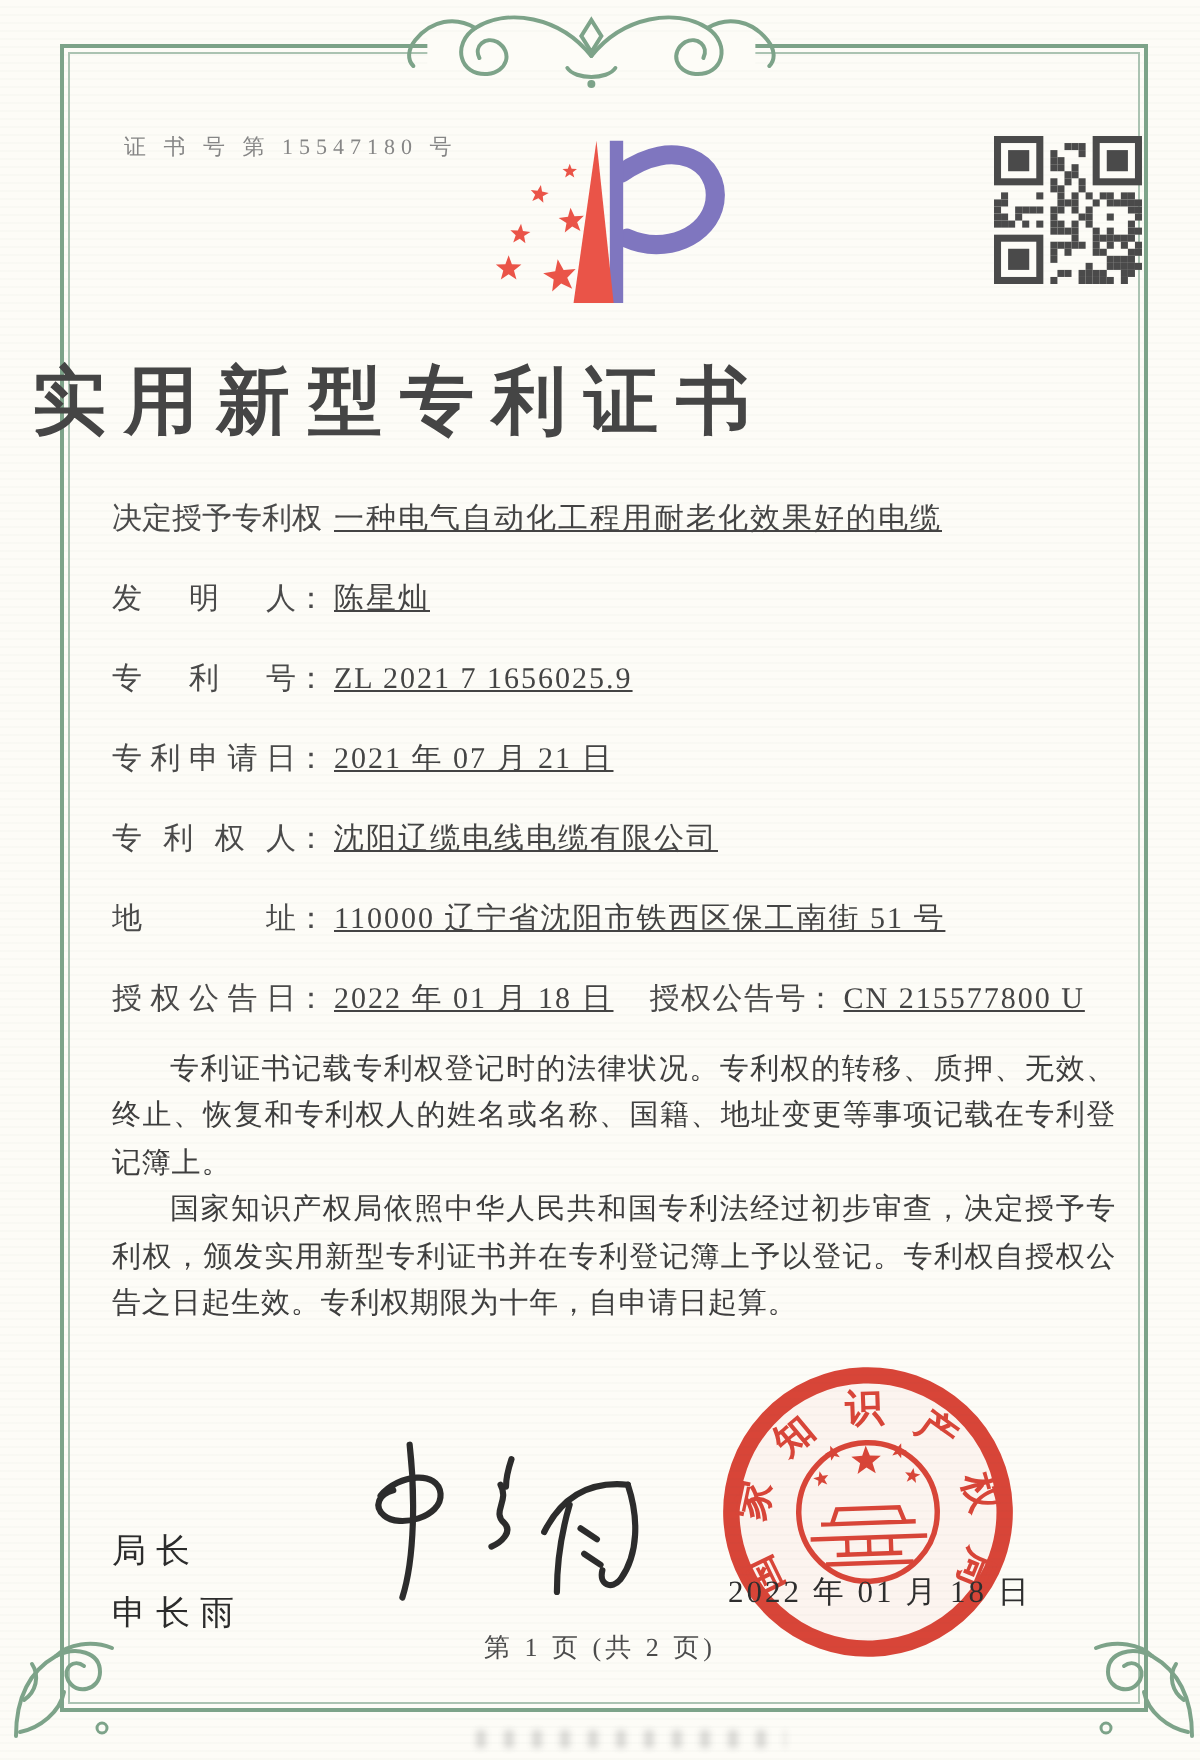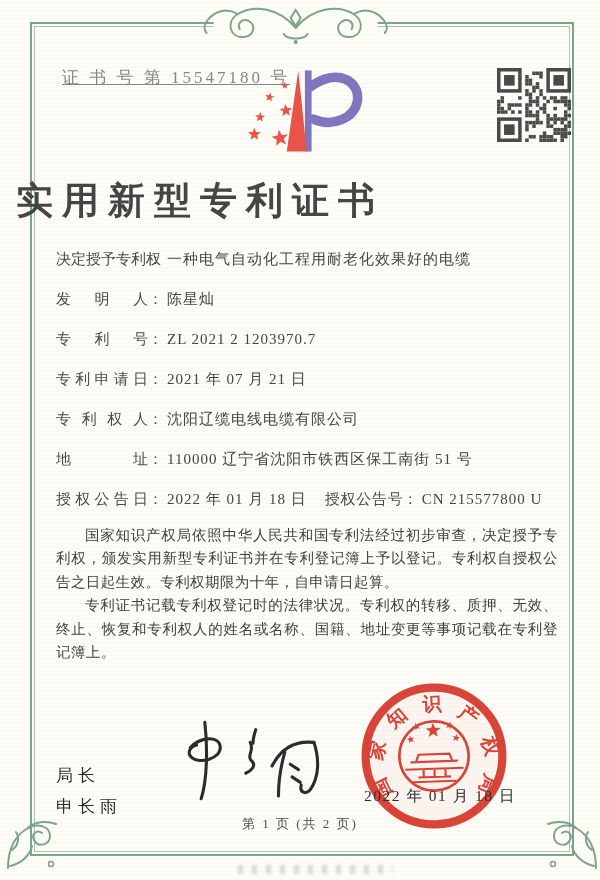--- a/index.html
+++ b/index.html
@@ -7,30 +7,30 @@
   .photo{position:relative;width:600px;height:880px;background:#fdfcf7;
     background-image:repeating-linear-gradient(0deg, rgba(175,190,175,.05) 0 1px, transparent 1px 4px);}
   .edge-left{position:absolute;left:0;top:0;width:7px;height:880px;
     background:linear-gradient(90deg,#d2d2cd,#ececе7 60%,transparent);opacity:.8;}
   .frame{position:absolute;left:30px;right:26px;top:22px;bottom:24px;border:2px solid #7da389;}
   .frame::after{content:"";position:absolute;inset:2px;border:1px solid #abc3b2;}
   .ornament-top{position:absolute;top:0px;left:50%;transform:translateX(-52%);}
   .corner-flourish{position:absolute;bottom:8px;}
   .corner-flourish.left{left:4px;}
   .corner-flourish.right{right:0px;transform:scaleX(-1);}
-  .cert-no{position:absolute;left:62px;top:66px;font-size:17px;color:#868686;letter-spacing:3px;text-decoration:underline;}
+  .cert-no{position:absolute;left:62px;top:66px;font-size:11px;color:#868686;letter-spacing:3px;}
   .logo{position:absolute;left:233px;top:58px;}
   .qr{position:absolute;left:497px;top:68px;}
   .title{position:absolute;left:16px;top:176px;width:100%;text-align:left;
     font-size:37px;font-weight:700;color:#454545;letter-spacing:9px;}
   .fields{position:absolute;left:56px;top:250px;right:36px;font-size:15px;color:#4a4a4a;}
   .fld-row{height:22px;margin-bottom:18px;white-space:nowrap;}
   .fld-label{display:inline-block;width:92px;text-align:justify;text-align-last:justify;vertical-align:top;color:#4a4a4a;}
   .fld-colon{display:inline-block;margin-right:4px;}
-  .fld-value{letter-spacing:1px;color:#444444;}
+  .fld-value{letter-spacing:1px;color:#444444;text-decoration:underline;}
   .fld-pair2{margin-left:18px;}
   .paragraphs{position:absolute;left:56px;right:42px;top:524px;font-size:14.5px;
     color:#3e3e3e;line-height:1.62;letter-spacing:.4px;text-align:justify;}
   .paragraphs p{margin:0;text-indent:2em;}
   .director{position:absolute;left:56px;top:760px;font-size:17px;color:#2c2c2c;line-height:31px;letter-spacing:5px;}
   .signature{position:absolute;left:148px;top:706px;}
   .seal{position:absolute;left:352px;top:674px;mix-blend-mode:multiply;opacity:.93;transform:rotate(-2deg);}
   .seal-date{position:absolute;left:364px;top:786px;font-size:15.5px;color:#2e2e2e;letter-spacing:1.5px;z-index:3;}
   .footer{position:absolute;left:0;top:815px;width:100%;text-align:center;font-size:13px;color:#4c4c4c;letter-spacing:2px;}
   .ghost-smudge{position:absolute;left:238px;top:865px;width:155px;height:9px;filter:blur(1.5px);opacity:.45;
@@ -229,39 +229,39 @@
   <div class="title">实用新型专利证书</div>
 
   <div class="fields">
     <div class="fld-row">
       <span class="fld-label">决定授予专利权</span><span class="fld-colon">：</span><span class="fld-value">一种电气自动化工程用耐老化效果好的电缆</span>
     </div>
     <div class="fld-row">
       <span class="fld-label">发明人</span><span class="fld-colon">：</span><span class="fld-value">陈星灿</span>
     </div>
     <div class="fld-row">
-      <span class="fld-label">专利号</span><span class="fld-colon">：</span><span class="fld-value">ZL 2021 2 1203970.7</span>
+      <span class="fld-label">专利号</span><span class="fld-colon">：</span><span class="fld-value">ZL 2021 7 1656025.9</span>
     </div>
     <div class="fld-row">
       <span class="fld-label">专利申请日</span><span class="fld-colon">：</span><span class="fld-value">2021 年 07 月 21 日</span>
     </div>
     <div class="fld-row">
       <span class="fld-label">专利权人</span><span class="fld-colon">：</span><span class="fld-value">沈阳辽缆电线电缆有限公司</span>
     </div>
     <div class="fld-row">
       <span class="fld-label">地址</span><span class="fld-colon">：</span><span class="fld-value">110000 辽宁省沈阳市铁西区保工南街 51 号</span>
     </div>
     <div class="fld-row">
       <span class="fld-label">授权公告日</span><span class="fld-colon">：</span><span class="fld-value">2022 年 01 月 18 日</span><span class="fld-pair2"><span class="fld-label" style="width:78px">授权公告号</span><span class="fld-colon">：</span><span class="fld-value">CN 215577800 U</span></span>
     </div>
   </div>
 
   <div class="paragraphs">
+    <p>专利证书记载专利权登记时的法律状况。专利权的转移、质押、无效、终止、恢复和专利权人的姓名或名称、国籍、地址变更等事项记载在专利登记簿上。</p>
     <p>国家知识产权局依照中华人民共和国专利法经过初步审查，决定授予专利权，颁发实用新型专利证书并在专利登记簿上予以登记。专利权自授权公告之日起生效。专利权期限为十年，自申请日起算。</p>
-    <p>专利证书记载专利权登记时的法律状况。专利权的转移、质押、无效、终止、恢复和专利权人的姓名或名称、国籍、地址变更等事项记载在专利登记簿上。</p>
   </div>
 
   <div class="director">
     <div>局长</div>
     <div>申长雨</div>
   </div>
 
   <svg class="signature" width="190" height="100" viewBox="0 0 200 110">
     <g fill="none" stroke="#2c2c2c" stroke-width="3.4" stroke-linecap="round">
       <path d="M42,46 C52,34 74,32 75,45 C76,58 52,64 44,57 C38,52 41,45 49,43"></path>

